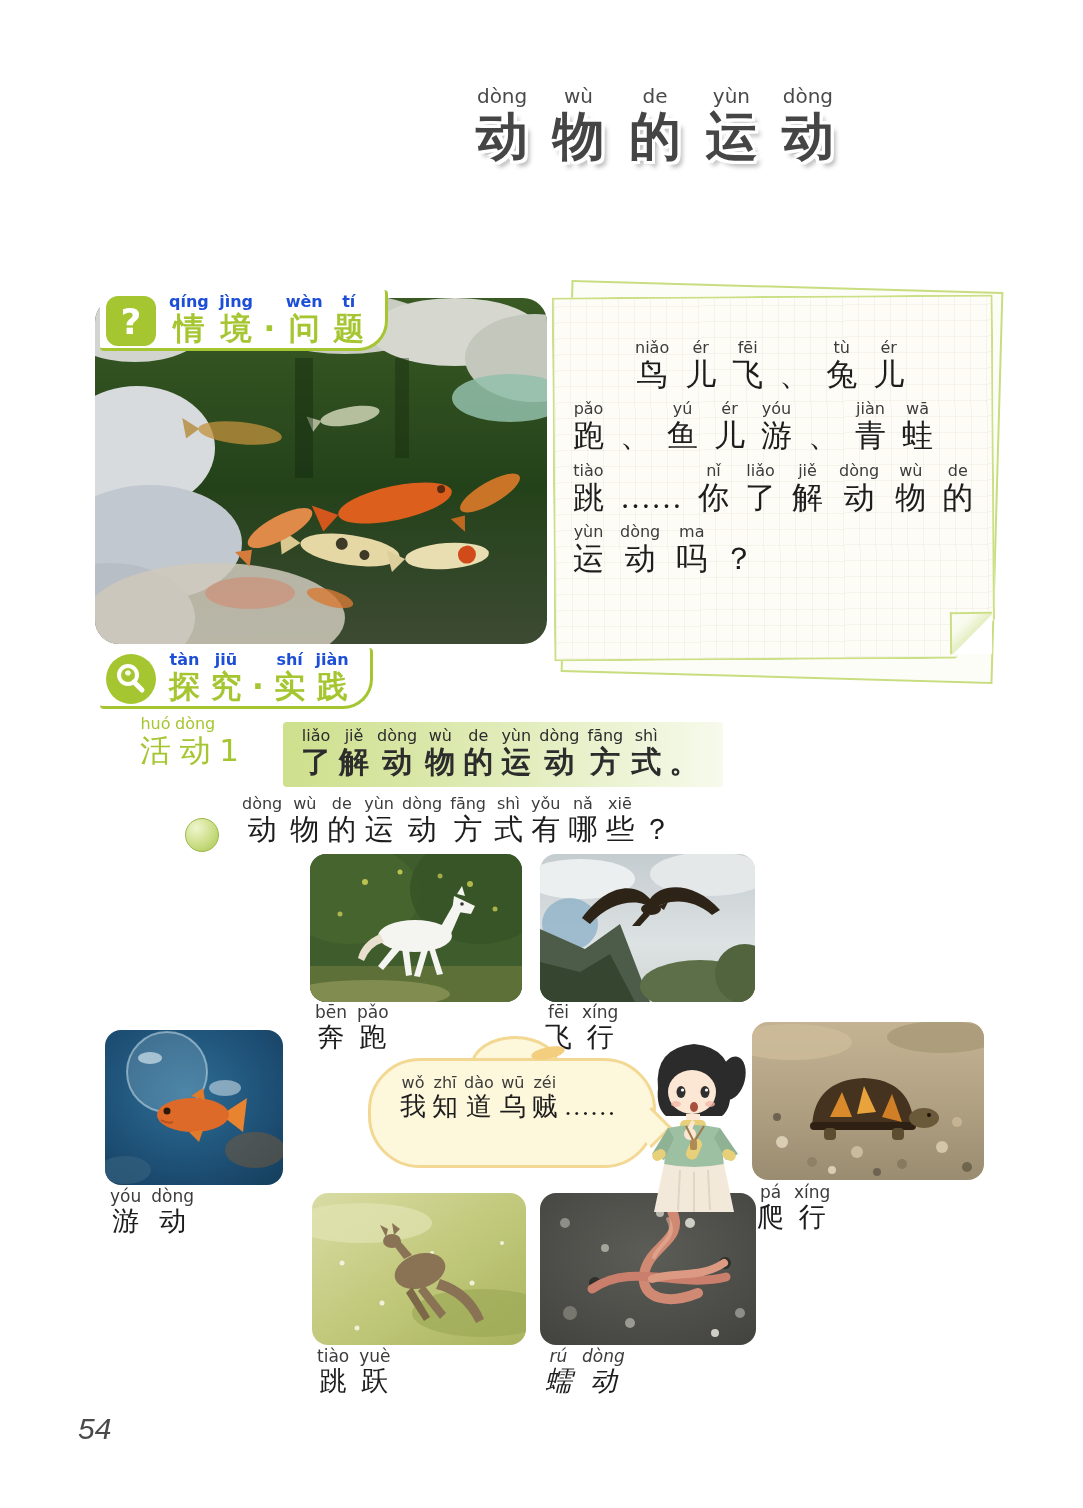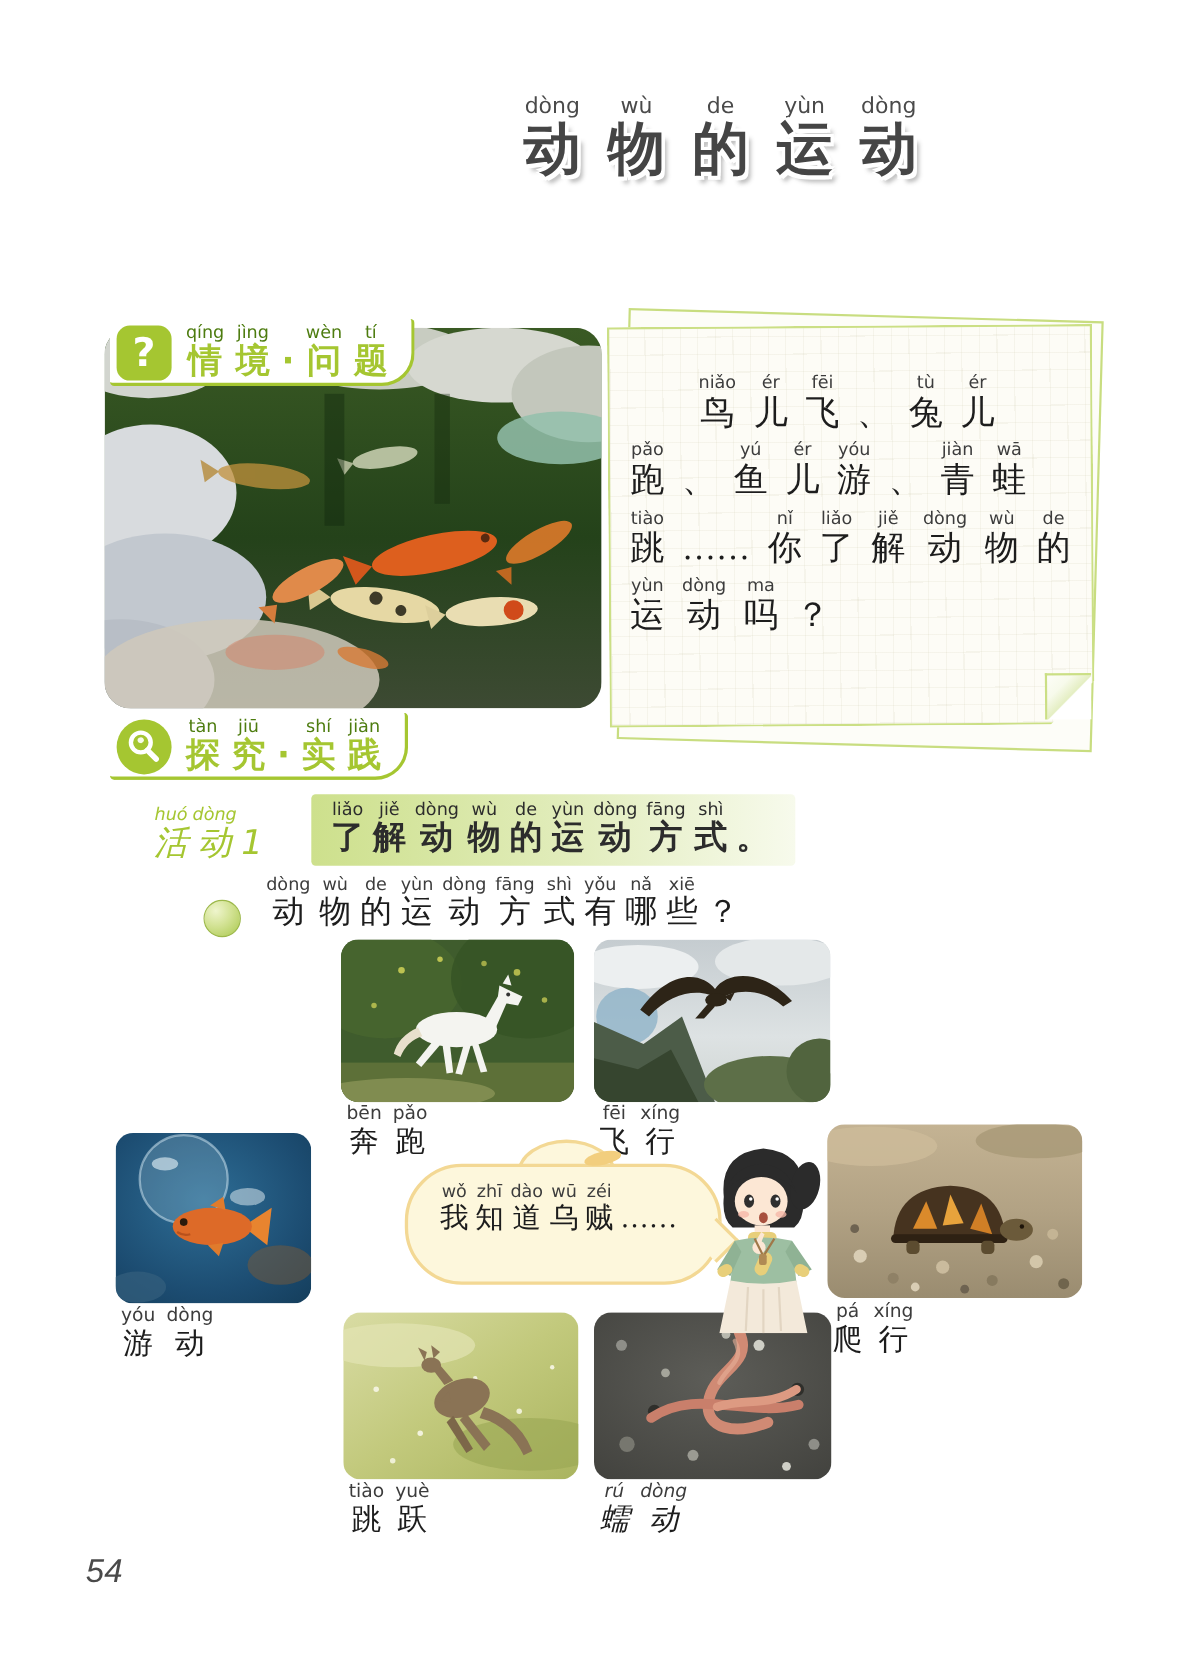--- a/index.html
+++ b/index.html
@@ -28,21 +28,21 @@
 
   
   .sec-header{position:absolute;display:flex;align-items:flex-end;background:#fff;
               border-bottom:3px solid #a5c631;border-right:3px solid #a5c631;
               border-radius:4px 4px 30px 4px;padding:4px 18px 2px 6px;z-index:6;}
   .sec-icon{width:50px;height:50px;background:#a5c631;color:#fff;display:flex;
             align-items:center;justify-content:center;margin-right:10px;flex:0 0 auto;}
   .sec-icon.square{border-radius:12px;}
   .sec-icon.round{border-radius:50%;}
   .sec-header .ru{margin:0 3px;}
-  .sec-header .py{font-size:16px;color:#4d7c0f;}
+  .sec-header .py{font-size:16px;color:#1d4ed8;font-weight:bold;}
   .sec-header .hz{font-family:"DejaVu Sans","Liberation Sans",sans-serif;font-weight:bold;
                   font-size:31px;color:#a5c631;}
   #sec1{left:100px;top:290px;}
   #sec2{left:100px;top:648px;}
 
   
   #koi-photo{position:absolute;left:95px;top:298px;width:452px;height:346px;
              border-radius:24px;overflow:hidden;z-index:4;
              box-shadow:inset 0 0 30px 18px rgba(255,255,255,.9);}
   #koi-photo svg{display:block;}
@@ -60,21 +60,21 @@
              border-left:2px solid #cbdf85;border-top:2px solid #cbdf85;transform:rotate(-.4deg);}
   #paragraph{position:absolute;left:565px;top:340px;width:420px;z-index:5;}
   .pline{margin-bottom:9px;white-space:nowrap;}
   .pline .ru{margin:0 8px;}
   .pline .py{font-size:16px;}
   .pline .hz{font-size:31px;}
   .pline.indent{padding-left:62px;}
 
   
   #activity-label{position:absolute;left:138px;top:716px;z-index:5;}
-  #activity-label .ru{margin:16px 2px;font-style:italic;}
+  #activity-label .ru{margin:0 2px;}
   #activity-label .py{font-size:16px;color:#a5c631;}
   #activity-label .hz{font-family:"DejaVu Sans","Liberation Sans",sans-serif;
                       font-size:31px;color:#a5c631;font-weight:normal;}
   #activity-title{position:absolute;left:283px;top:722px;padding:6px 20px 8px 14px;
                   background:linear-gradient(90deg,#cde08c 0%,#e2edbd 55%,#f7faec 100%);
                   border-radius:4px;z-index:5;}
   #activity-title .ru{margin:0 4px;}
   #activity-title .py{font-size:16px;color:#2c2c2c;}
   #activity-title .hz{font-family:"DejaVu Sans","Liberation Sans",sans-serif;font-weight:bold;
                       font-size:30px;color:#2c2c2c;}

